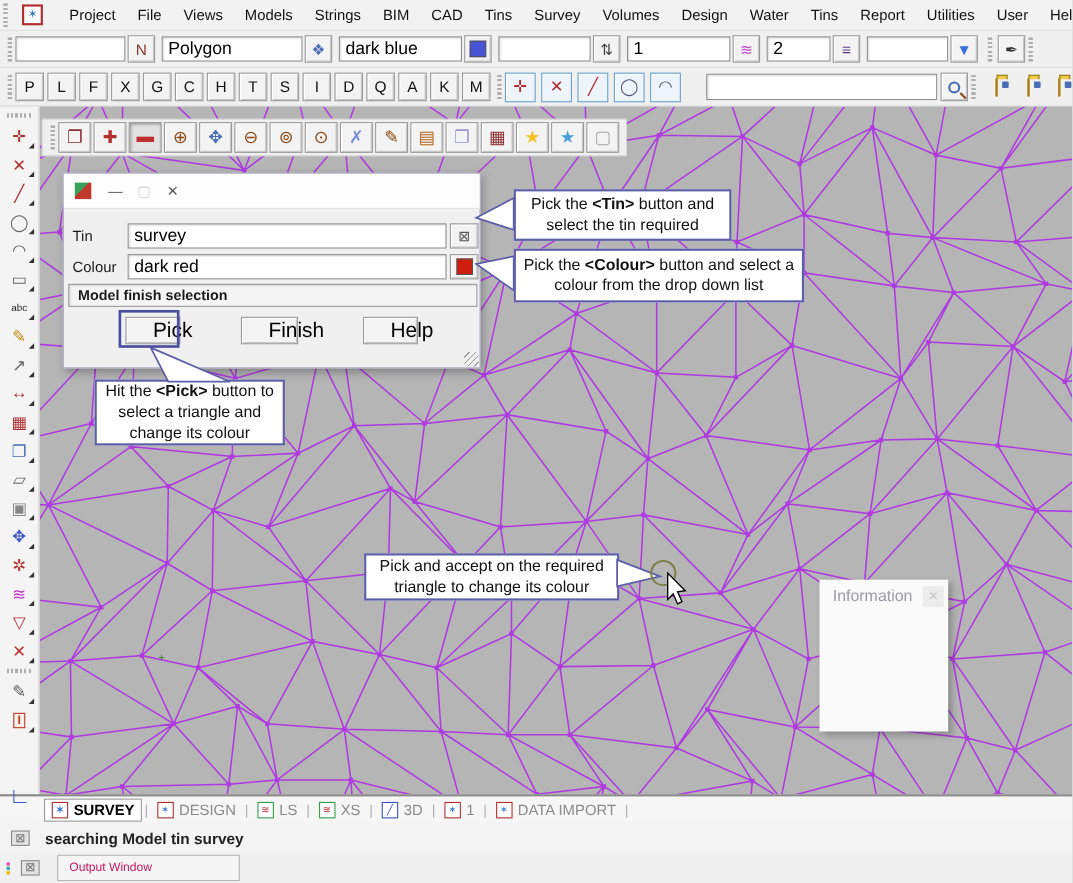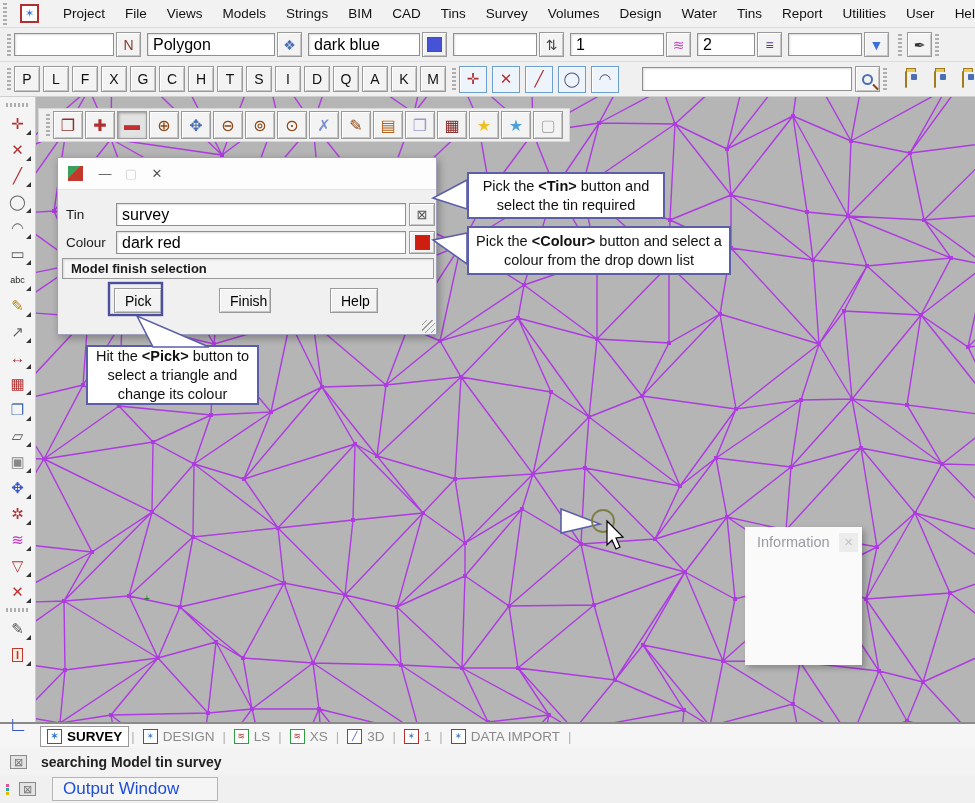--- a/index.html
+++ b/index.html
@@ -52,21 +52,21 @@
   .dlg-title { height:32px; background:#fdfdfd; border-bottom:1px solid #e4e4e4; display:flex; align-items:center; padding:0 10px; }
   .dlg-cube { width:15px; height:15px; background:linear-gradient(135deg,#3aa05a 0 42%,#c0392b 42%); margin-right:9px; flex:none; }
   .dlg-title-text { color:#8c8c96; font-size:15px; flex:1; white-space:nowrap; overflow:hidden; }
   .dlg-ctl { width:26px; text-align:center; color:#555; font-size:13px; }
   .dlg-ctl.max { color:#d0d0d0; }
   .dlg-row { position:absolute; left:8px; display:flex; align-items:center; }
   .dlg-label { width:50px; font-size:13.5px; }
   .dlg-input { width:290px; height:23px; padding:2px 5px; }
   .dlg-sqbtn { width:26px; height:23px; margin-left:3px; display:flex; align-items:center; justify-content:center; font-size:13px; color:#555; }
   .dlg-msg { position:absolute; left:4px; top:100px; width:372px; height:21px; background:#f5f5f5; border:1px solid #9a9a9a; box-shadow:inset 1px 1px 2px rgba(0,0,0,.12); font-weight:bold; font-size:13px; padding:2px 8px; }
-  .dlg-btn { position:absolute; top:130px; height:25px; padding:0 10px; font-size:14px; }
+  .dlg-btn { position:absolute; top:130px; height:25px; padding:0 24px; font-size:19px; }
   .dlg-grip { position:absolute; right:1px; bottom:1px; width:13px; height:13px; background:repeating-linear-gradient(135deg,transparent 0 3px,#9a9a9a 3px 4px); }
 
   
   .callout { position:absolute; background:#ffffff; border:2px solid #5c5fa8; z-index:11; display:flex; align-items:center; justify-content:center; text-align:center; font-size:14.5px; line-height:19px; padding:4px 6px; color:#111; }
 
   
   .info-panel { position:absolute; left:745px; top:527px; width:117px; height:138px; background:#fafafa; box-shadow:3px 3px 6px rgba(0,0,0,.25); z-index:9; }
   .info-title { height:30px; display:flex; align-items:center; padding:0 4px 0 12px; }
   .info-title-text { color:#9a9aa2; font-size:14.5px; flex:1; }
   .info-close { width:19px; height:19px; background:#ececec; color:#c2c2c2; font-size:11px; text-align:center; line-height:19px; }
@@ -78,21 +78,21 @@
   .tab-row { position:absolute; left:0; top:722px; width:100%; height:26px; background:#f6f6f6; border-top:2px solid #8a8a8a; display:flex; align-items:center; padding-left:40px; z-index:5; overflow:hidden; }
   .tab { display:flex; align-items:center; gap:5px; padding:2px 6px; color:#8a8a8a; font-size:13.5px; white-space:nowrap; }
   .tab.active { background:#ffffff; border:1px solid #9a9a9a; color:#000; font-weight:bold; }
   .tab-pipe { color:#b0b0b0; margin:0 2px; }
   .tabicon { width:15px; height:15px; border:1px solid; background:#fff; font-size:9px; line-height:13px; text-align:center; flex:none; }
   .plan-view-btn { position:absolute; left:2px; top:705px; width:32px; height:38px; background:transparent; border:none; color:#3a56c4; font-size:20px; font-weight:bold; z-index:6; text-align:center; }
 
   .status-row { position:absolute; left:0; top:748px; width:100%; height:27px; background:#f3f3f3; display:flex; align-items:center; z-index:5; }
   .status-msg { font-weight:bold; font-size:14px; color:#222; margin-left:8px; }
   .panel-row { position:absolute; left:0; top:775px; width:100%; height:28px; background:#f0f0f0; display:flex; align-items:center; z-index:5; }
-  .panel-btn { height:24px; background:#f5f5f5; border:1px solid #b5b5b5; color:#1d4ed8; font-size:17px; text-align:left; padding:0 10px; }
+  .panel-btn { height:24px; background:#f5f5f5; border:1px solid #b5b5b5; color:#be185d; font-size:11px; text-align:left; padding:0 10px; }
   .tinicon { width:17px; height:14px; background:#e3e3e3; border:1px solid #8a8a8a; color:#777; font-size:11px; line-height:12px; text-align:center; margin:0 6px 0 10px; flex:none; }
   .dots { display:flex; flex-direction:column; gap:1px; margin-left:6px; }
   .dots i { width:3px; height:3px; display:block; }
 
   .search-input { width:210px; height:24px; padding:2px 6px; margin-left:18px; }
   .mag-btn { width:27px; height:26px; margin-left:3px; display:flex; align-items:center; justify-content:center; }
   .mag { width:11px; height:11px; border:2px solid #4a6fb5; border-radius:50%; position:relative; }
   .mag::after { content:""; position:absolute; width:7px; height:2px; background:#8b4513; transform:rotate(45deg); left:8px; top:10px; }
   .folder-btn { width:26px; height:26px; margin-left:4px; background:transparent; border:none; position:relative; }
   .folder { width:18px; height:12px; background:#ecc94b; border:1px solid #a07d1c; border-radius:1px; position:relative; margin:5px auto 0; }
@@ -585,20 +585,23 @@
 
   <div class="callout" style="left:467px;top:172px;width:198px;height:47px;">
     <span><span>Pick the </span><b>&lt;Tin&gt;</b><span> button and select the tin required</span></span>
   </div>
   <div class="callout" style="left:467px;top:226px;width:264px;height:49px;">
     <span><span>Pick the </span><b>&lt;Colour&gt;</b><span> button and select a colour from the drop down list</span></span>
   </div>
   <div class="callout" style="left:86px;top:345px;width:173px;height:60px;">
     <span><span>Hit the </span><b>&lt;Pick&gt;</b><span> button to select a triangle and change its colour</span></span>
   </div>
+  <div class="callout" style="left:331px;top:503px;width:232px;height:43px;">
+    <span>Pick and accept on the required triangle to change its colour</span>
+  </div>
 
   <div class="info-panel">
     <div class="info-title">
       <span class="info-title-text">Information</span>
       <span class="info-close">✕</span>
     </div>
   </div>
 
   <button class="plan-view-btn">∟</button>
   <div class="tab-row">

